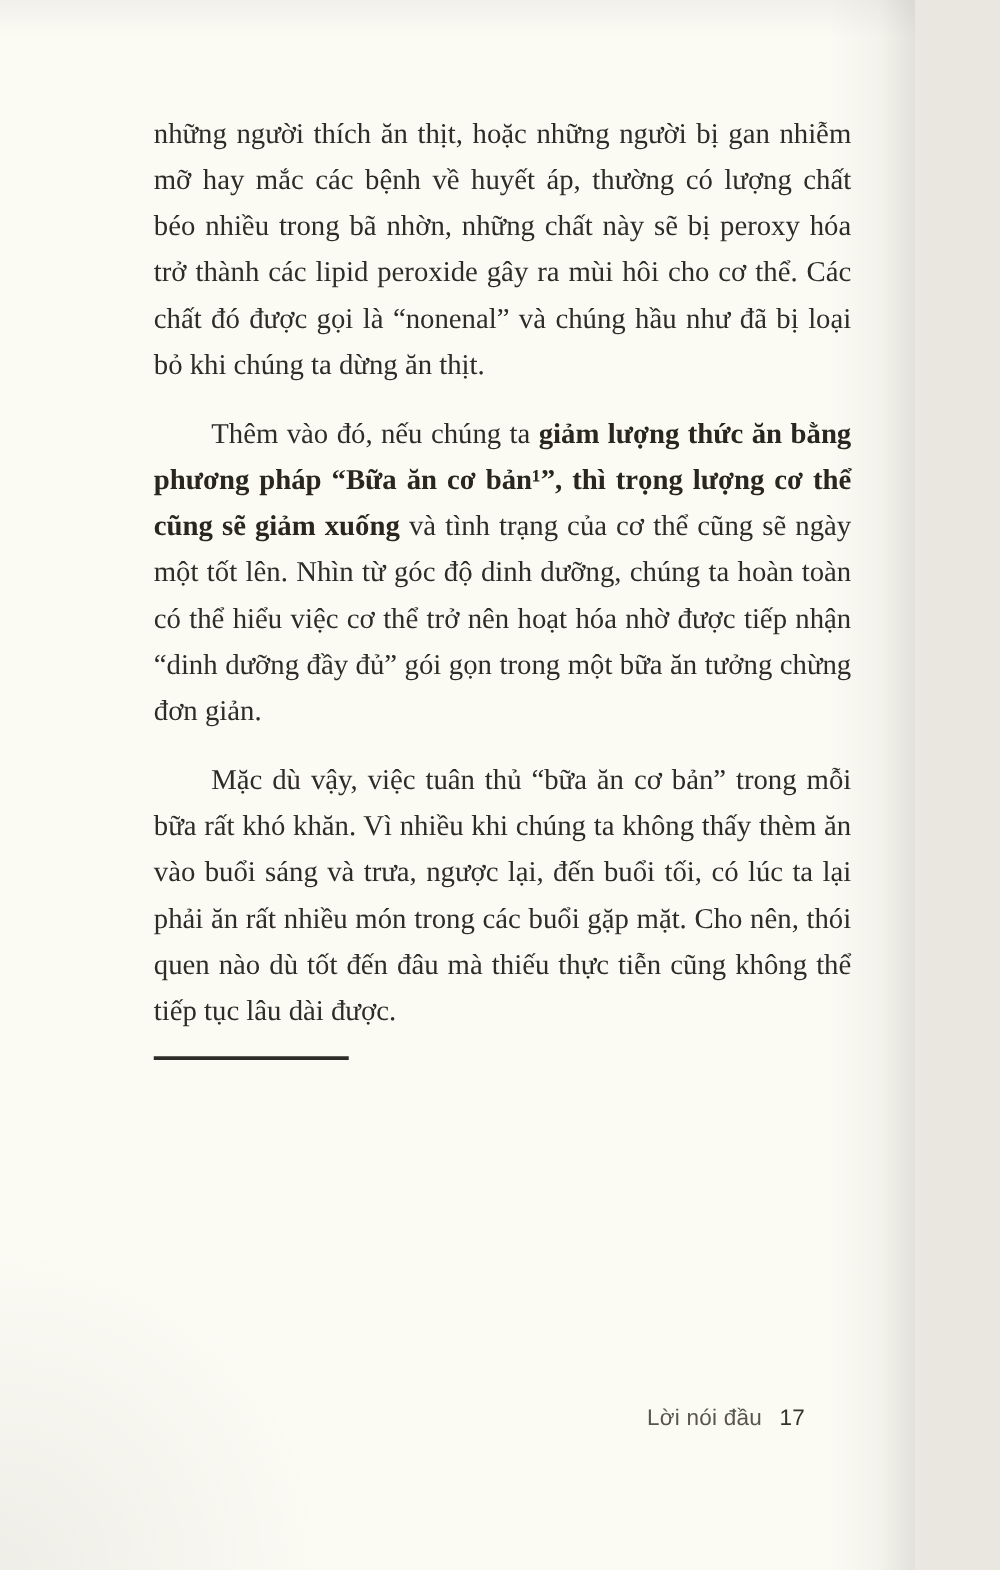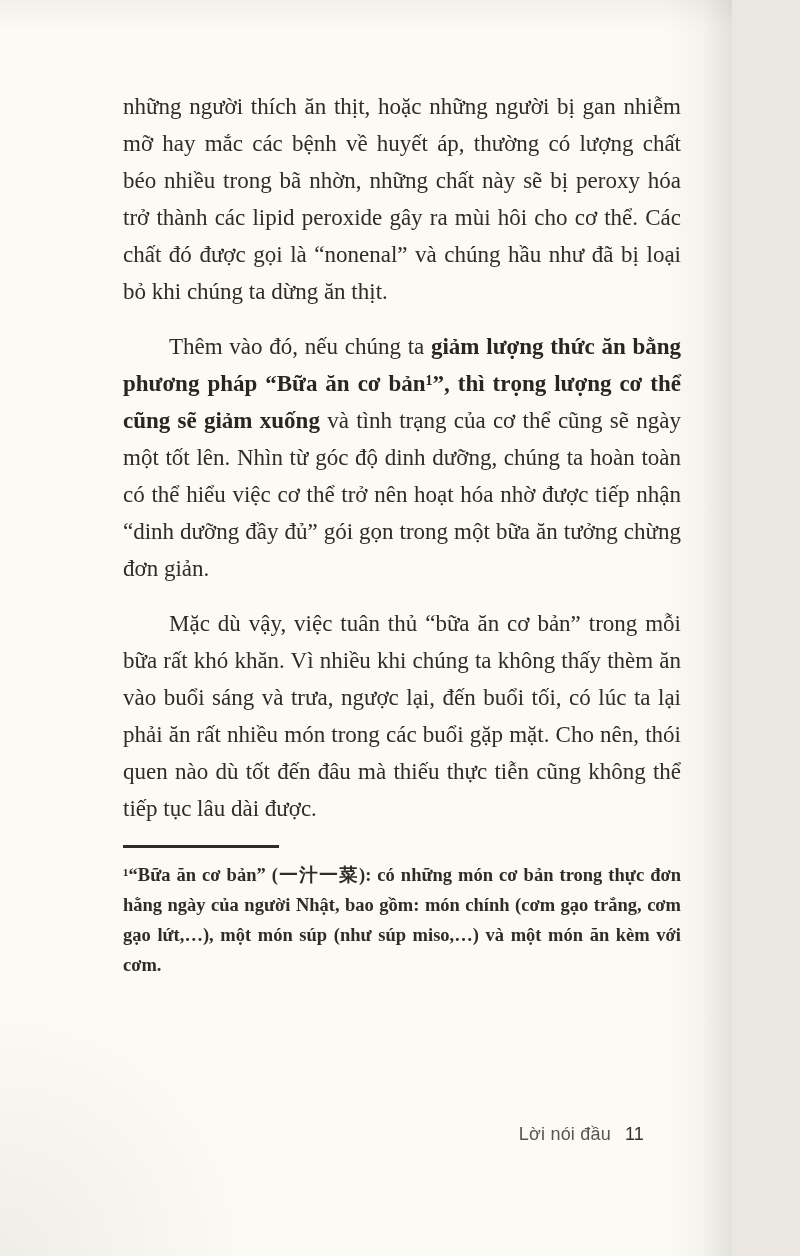--- a/index.html
+++ b/index.html
@@ -86,21 +86,20 @@
   <div class="text-block">
 
     <p class="para">những người thích ăn thịt, hoặc những người bị gan nhiễm mỡ hay mắc các bệnh về huyết áp, thường có lượng chất béo nhiều trong bã nhờn, những chất này sẽ bị peroxy hóa trở thành các lipid peroxide gây ra mùi hôi cho cơ thể. Các chất đó được gọi là “nonenal” và chúng hầu như đã bị loại bỏ khi chúng ta dừng ăn thịt.</p>
 
     <p class="para indent"><span>Thêm vào đó, nếu chúng ta </span><strong>giảm lượng thức ăn bằng phương pháp “Bữa ăn cơ bản¹”, thì trọng lượng cơ thể cũng sẽ giảm xuống</strong><span> và tình trạng của cơ thể cũng sẽ ngày một tốt lên. Nhìn từ góc độ dinh dưỡng, chúng ta hoàn toàn có thể hiểu việc cơ thể trở nên hoạt hóa nhờ được tiếp nhận “dinh dưỡng đầy đủ” gói gọn trong một bữa ăn tưởng chừng đơn giản.</span></p>
 
     <p class="para indent">Mặc dù vậy, việc tuân thủ “bữa ăn cơ bản” trong mỗi bữa rất khó khăn. Vì nhiều khi chúng ta không thấy thèm ăn vào buổi sáng và trưa, ngược lại, đến buổi tối, có lúc ta lại phải ăn rất nhiều món trong các buổi gặp mặt. Cho nên, thói quen nào dù tốt đến đâu mà thiếu thực tiễn cũng không thể tiếp tục lâu dài được.</p>
 
     <div class="footnote-rule"></div>
 
-    <p class="footnote">¹“Bữa ăn cơ bản” (一汁一菜): có những món cơ bản trong thực đơn hằng ngày của người Nhật, bao gồm: món chính (cơm gạo trắng, cơm gạo lứt,…), một món súp (như súp miso,…) và một món ăn kèm với cơm.</p>
 
   </div>
 
   <div class="footer">
-    <span>Lời nói đầu</span><span class="page-number">11</span>
+    <span>Lời nói đầu</span><span class="page-number">17</span>
   </div>
 
 </div>
 
 </body></html>

